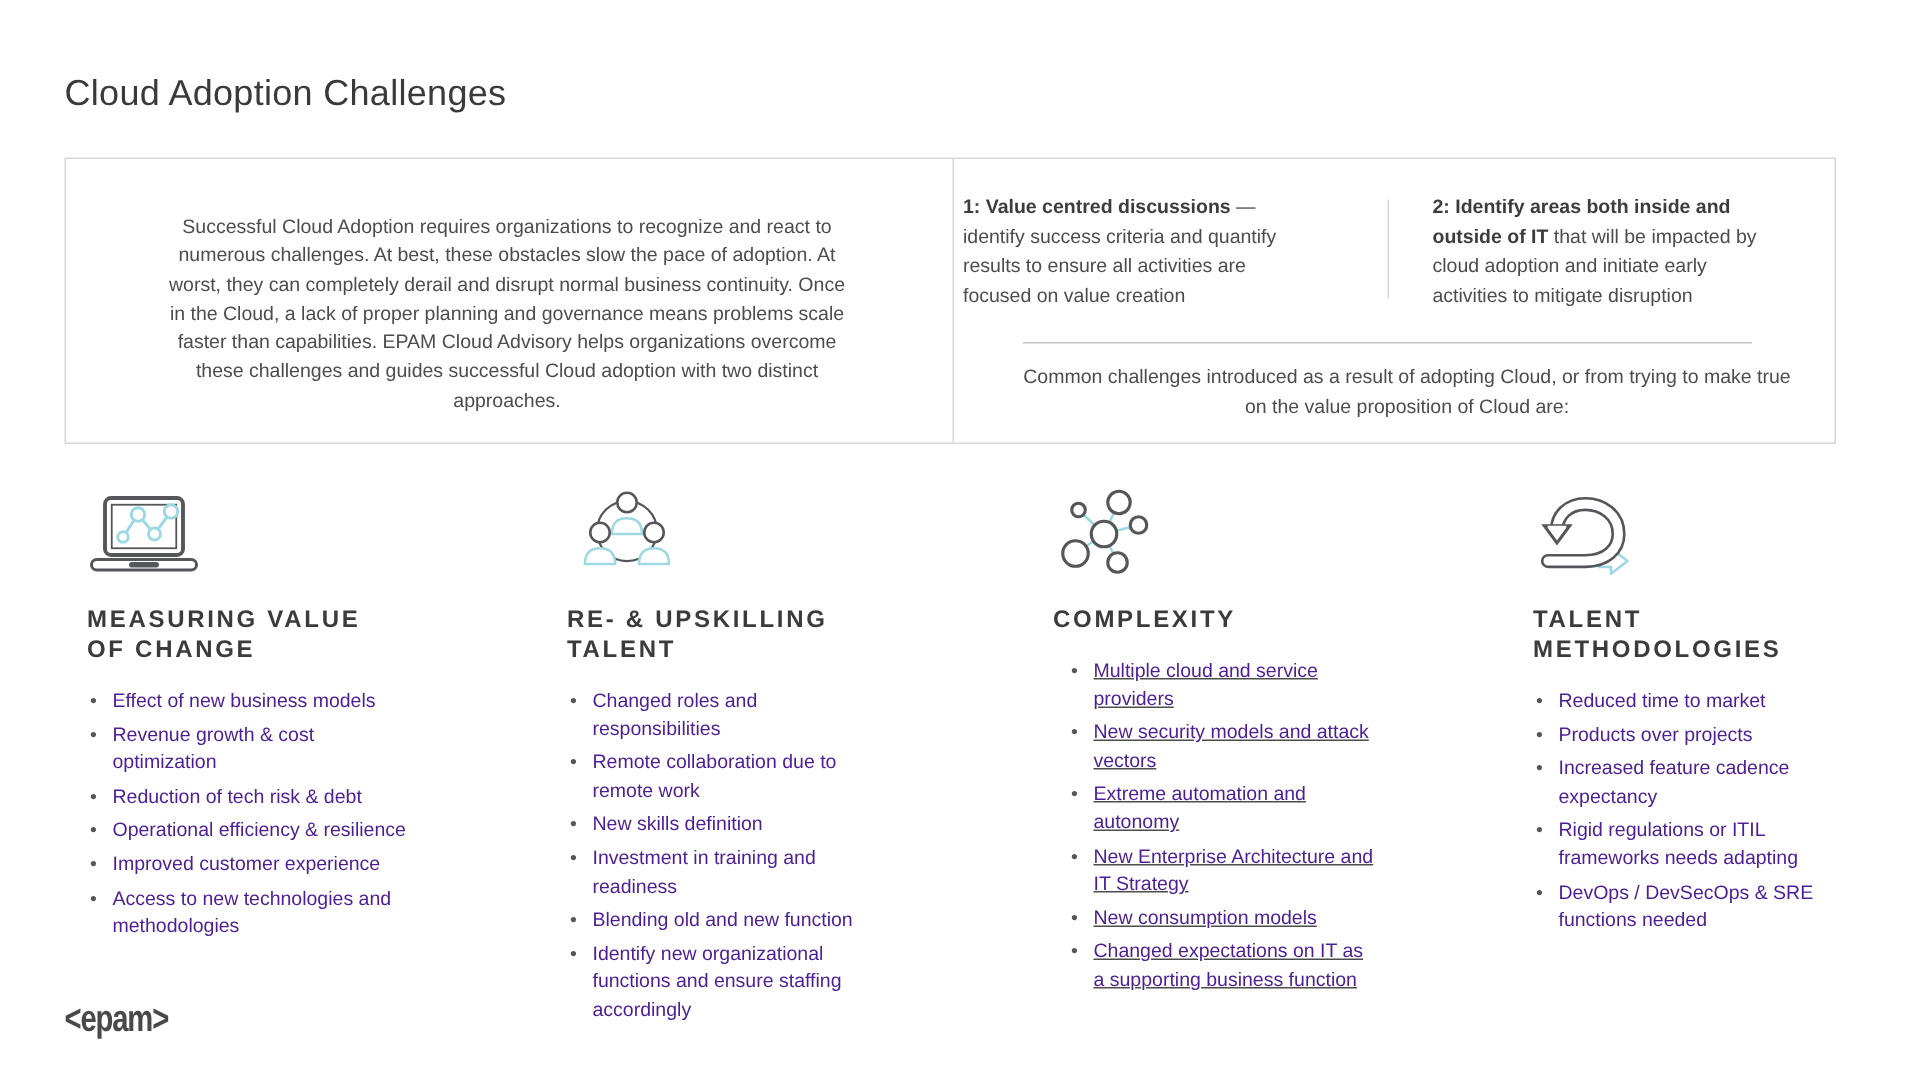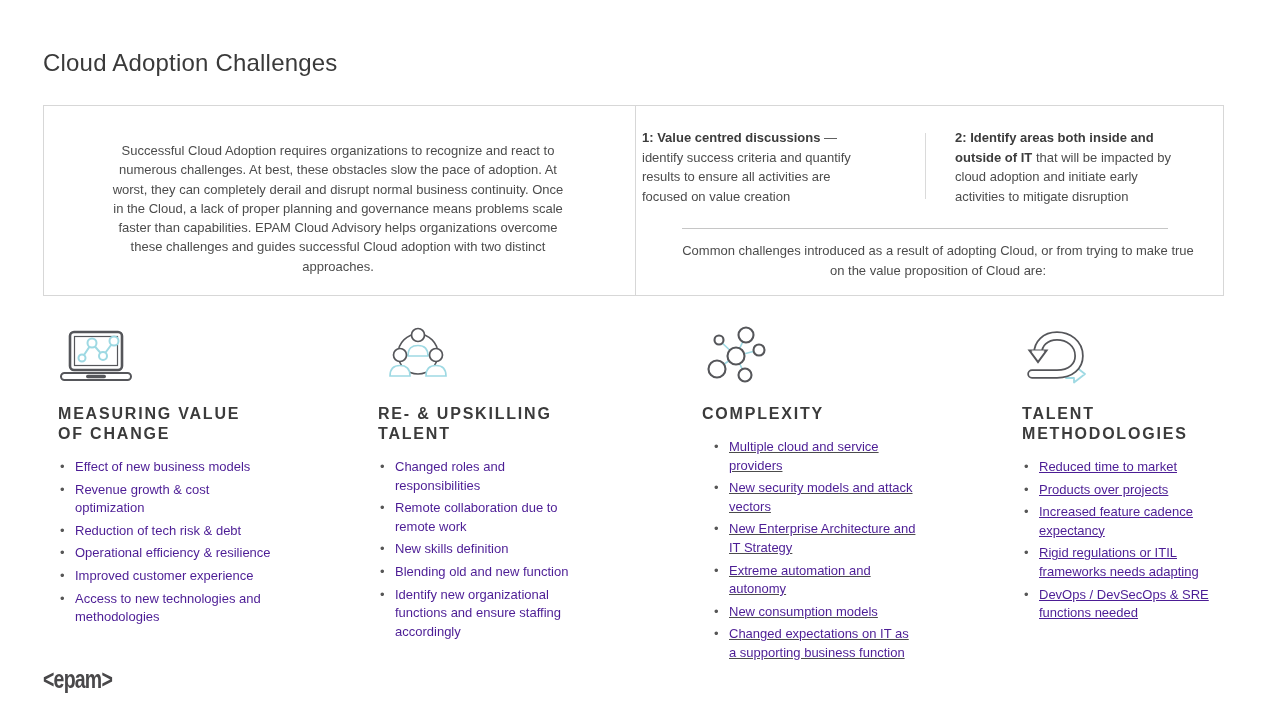--- a/index.html
+++ b/index.html
@@ -30,21 +30,21 @@
   .col-3 .icon-wrap{margin-left:4px;}
   .col-4 .icon-wrap{margin-left:2px;}
   .col-title{font-size:16px;font-weight:700;letter-spacing:1.8px;color:#3b3b3b;line-height:20px;margin-bottom:14px;}
   ul.bullets{list-style:none;margin:0;padding:0;}
   .bullets li{position:relative;padding-left:17px;font-size:13px;line-height:18.6px;color:#4c1d95;margin-bottom:4px;}
   .bullets li::before{content:"\2022";position:absolute;left:2px;top:0;color:#565656;}
   .col-1 .bullets li{width:200px;}
   .col-2 .bullets li{width:197px;}
   .col-3 .bullets{margin-left:10px;text-decoration:underline;}
   .col-3 .bullets li{width:188px;}
-  .col-4 .bullets li{width:192px;text-decoration:underline;}
+  .col-4 .bullets li{width:192px;}
 
   .logo{position:absolute;left:43px;top:665px;font-size:25px;font-weight:700;color:#49484a;
         letter-spacing:-1px;transform:scaleX(.78);transform-origin:0 50%;white-space:nowrap;}
 
   .icon svg{display:block;}
 </style>
 </head>
 <body>
 
 <div class="slide">
@@ -105,20 +105,21 @@
     </div>
     <div class="col-title">
       <div>RE- &amp; UPSKILLING</div>
       <div>TALENT</div>
     </div>
     <ul class="bullets">
 
     <li>Changed roles and responsibilities</li>
         <li>Remote collaboration due to remote work</li>
         <li>New skills definition</li>
+        <li>Investment in training and readiness</li>
         <li>Blending old and new function</li>
         <li>Identify new organizational functions and ensure staffing accordingly</li>
       </ul>
   </div>
 
   <div class="col col-3">
     <div class="icon-wrap icon">
       <svg width="64" height="62" viewBox="0 0 64 62">
         <g stroke="#9ed9e3" stroke-width="1.7">
           <line x1="30" y1="33" x2="40" y2="12"></line>
@@ -137,22 +138,22 @@
         </g>
       </svg>
     </div>
     <div class="col-title">
       <div>COMPLEXITY</div>
     </div>
     <ul class="bullets">
 
     <li>Multiple cloud and service providers</li>
         <li>New security models and attack vectors</li>
+        <li>Extreme automation and autonomy</li>
         <li>New Enterprise Architecture and IT Strategy</li>
-        <li>Extreme automation and autonomy</li>
         <li>New consumption models</li>
         <li>Changed expectations on IT as a supporting business function</li>
       </ul>
   </div>
 
   <div class="col col-4">
     <div class="icon-wrap icon">
       <svg width="68" height="56" viewBox="0 0 68 56">
         <path d="M42,41 h8 v-4.5 l11,8.5 l-11,8.5 V49 h-8 z" fill="#fff" stroke="#9ed9e3" stroke-width="1.8" stroke-linejoin="round"></path>
         <path d="M8,45 L33,45 C47,45 55,37 55,27 C55,14 44,7 33,7 C21,7 14,15 14,24" fill="none" stroke="#55565a" stroke-width="9.5" stroke-linecap="round"></path>

